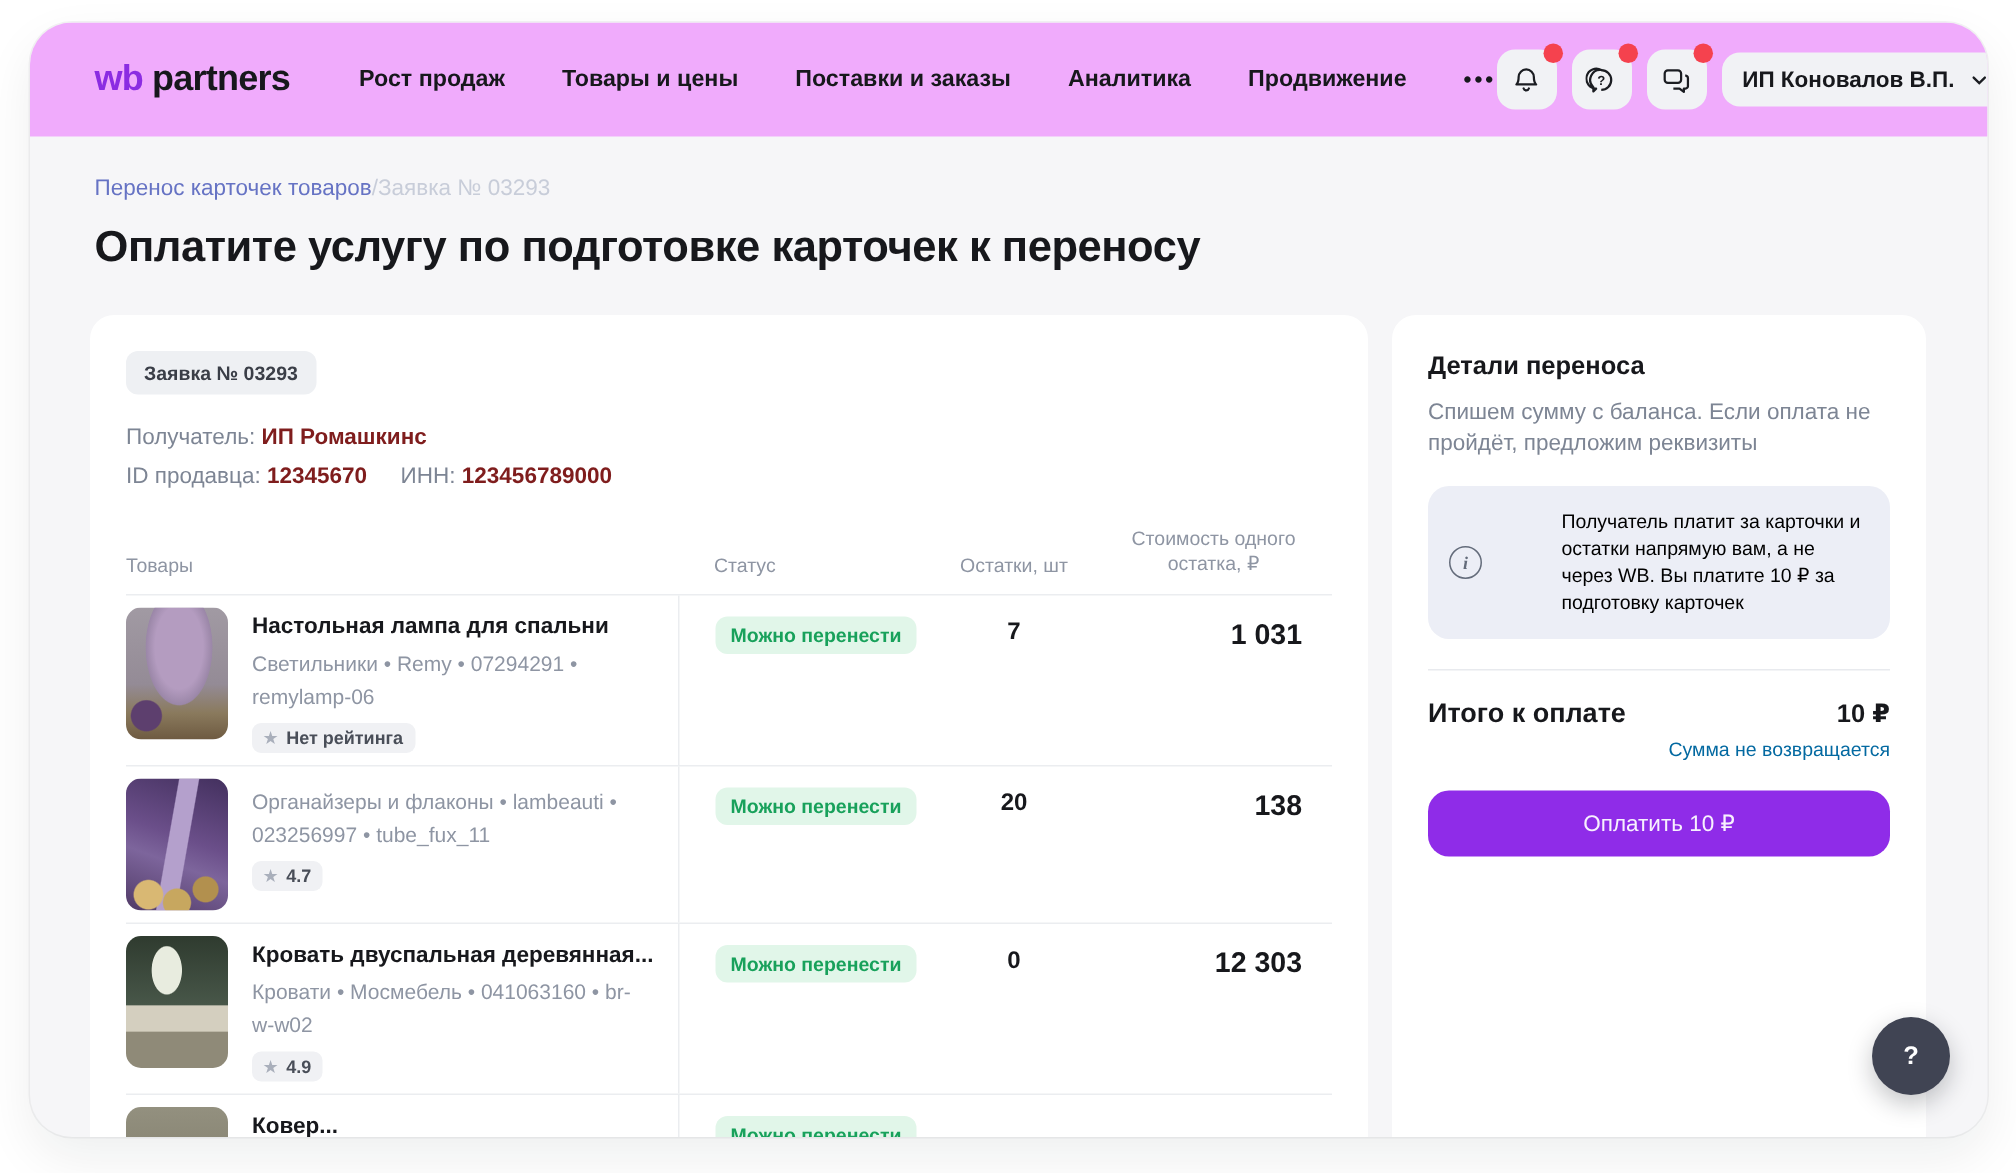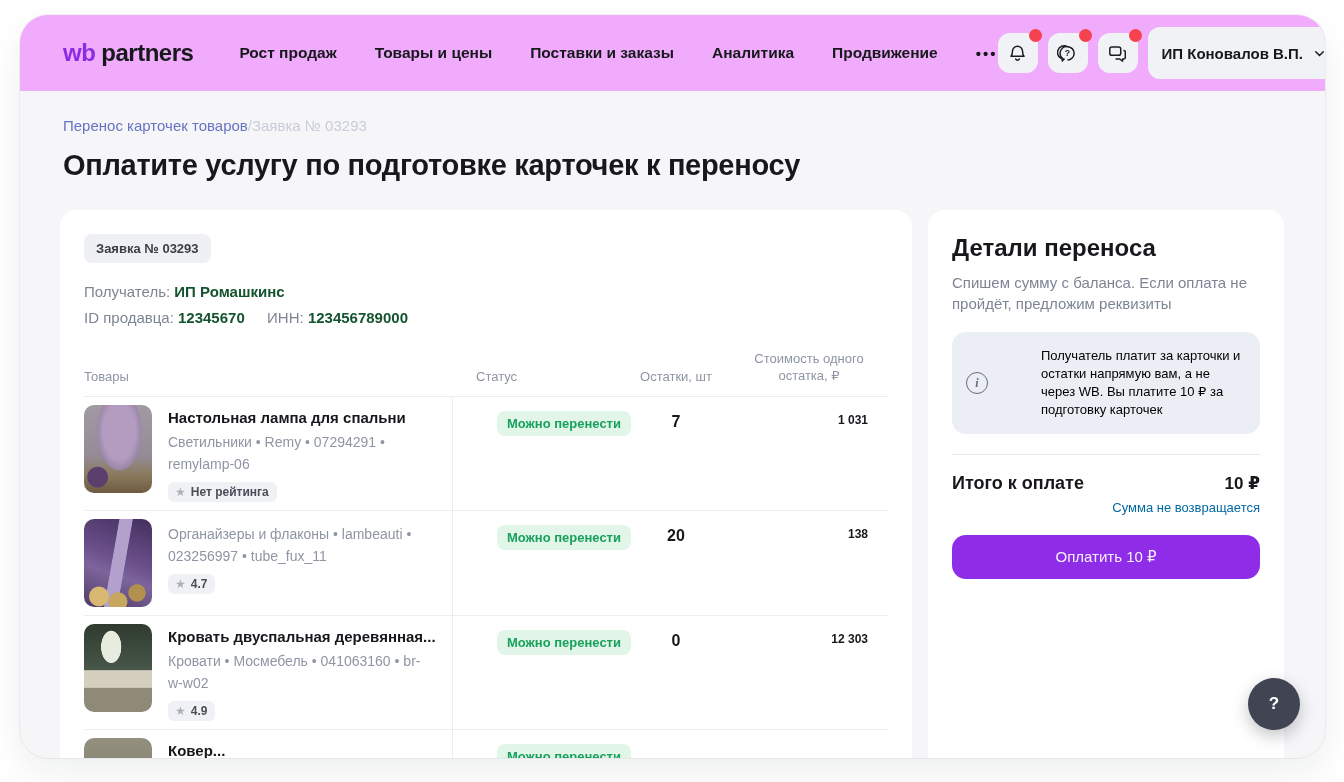--- a/index.html
+++ b/index.html
@@ -17,41 +17,41 @@
     margin-right:46px; white-space:nowrap; }
   .logo .wb { color:#8b2ce2; }
   .nav { display:flex; gap:38px; align-items:center; font-size:15.5px; font-weight:700; }
   .nav .nav-item { cursor:pointer; white-space:nowrap; }
   .nav .more { font-size:15px; letter-spacing:2px; font-weight:700; }
   .hdr-right { margin-left:auto; display:flex; align-items:center; gap:10px; }
   .icon-btn { position:relative; width:40px; height:40px; border-radius:12px;
     background:#f1f2f5; display:flex; align-items:center; justify-content:center; cursor:pointer; }
   .dot { position:absolute; top:-4px; right:-4px; width:13px; height:13px; border-radius:50%;
     background:#f5424e; }
-  .account { height:52px; border-radius:12px; background:#f1f2f5; display:flex;
+  .account { height:36px; border-radius:12px; background:#f1f2f5; display:flex;
     align-items:center; gap:10px; padding:0 14px; font-size:15px; font-weight:600;
     cursor:pointer; white-space:nowrap; }
 
   
   .crumbs { position:absolute; left:43px; top:102px; font-size:15px; display:flex; gap:0; }
   .crumb-link { color:#6673c4; cursor:pointer; }
   .crumb-sep { color:#c8cdd9; }
   .crumb-cur { color:#c8cdd9; }
   .page-title { position:absolute; left:43px; top:134px; font-size:29px; font-weight:700;
     letter-spacing:-0.3px; }
 
   
   .card { position:absolute; background:#fff; border-radius:16px; }
   .card-main { left:40px; top:195px; width:852px; height:640px; padding:24px; }
   .card-side { left:908px; top:195px; width:356px; height:600px; padding:24px; }
 
   .req-badge { display:inline-block; background:#eef0f3; color:#3a3e47; font-size:13px;
     font-weight:600; padding:7px 12px; border-radius:8px; margin-bottom:20px; }
   .meta-line { font-size:15px; margin-bottom:9px; color:#7d8594; }
-  .meta-line b { color:#14532d; font-weight:700; }
+  .meta-line b { color:#7f1d1d; font-weight:700; }
   .meta-gap { display:inline-block; width:14px; }
 
   
   .t-head, .t-row { display:grid; grid-template-columns:368px 164px 120px 1fr; }
   .t-head { margin-top:24px; color:#8e95a3; font-size:13px; border-bottom:1px solid #ebedf0;
     padding-bottom:12px; align-items:end; }
   .t-head .h-status { padding-left:24px; }
   .t-head .h-stock { text-align:center; }
   .t-head .h-cost { text-align:center; padding:0 20px 0 14px; line-height:17px; }
   .t-row { border-bottom:1px solid #ebedf0; min-height:104px; }
@@ -74,26 +74,26 @@
   .img-3 { background:linear-gradient(180deg, #93907f 0%, #75725f 100%); }
   .p-info { padding-top:4px; min-width:0; }
   .p-title { font-size:15px; font-weight:700; margin-bottom:5px; white-space:nowrap; }
   .p-sub { font-size:14px; color:#8e95a3; line-height:22px; }
   .rating { display:inline-flex; align-items:center; gap:5px; background:#f0f1f4;
     border-radius:6px; padding:3px 8px 3px 7px; font-size:12px; font-weight:700;
     color:#494e58; margin-top:7px; }
   .rating .star { color:#a9afbb; font-size:12px; }
   .c-status { border-left:1px solid #ebedf0; padding:14px 0 0 24px; }
   .st-badge { display:inline-block; background:#e1f6e9; color:#18a15b; font-size:13px;
-    font-weight:600; padding:5px 10px; border-radius:8px; white-space:nowrap;margin-left:20px; }
+    font-weight:600; padding:5px 10px; border-radius:8px; white-space:nowrap; }
   .c-stock { padding-top:16px; text-align:center; font-weight:700; font-size:16px; }
-  .c-cost { padding:16px 20px 0 0; text-align:right; font-weight:700; font-size:12px; }
-
-  
-  .side-title { font-size:24px; font-weight:700; margin-bottom:10px; }
+  .c-cost { padding:16px 20px 0 0; text-align:right; font-weight:700; font-size:19px; }
+
+  
+  .side-title { font-size:17px; font-weight:700; margin-bottom:10px; }
   .side-desc { font-size:15px; line-height:21px; color:#7d8594; margin-bottom:18px; }
   .info-box { background:#eceef6; border-radius:14px; padding:15px 14px; display:flex;
     gap:13px; align-items:center; }
   .info-ic { width:22px; height:22px; border-radius:50%; border:1.5px solid #646c7b;
     color:#646c7b; font-size:12px; font-weight:700; display:flex; align-items:center;
     justify-content:center; flex-shrink:0; font-family:"Liberation Serif","DejaVu Serif",serif;
     font-style:italic; }
   .info-tx { font-size:13px; line-height:18px; color:#000000;margin-left:40px; }
   .side-div { border:none; border-top:1px solid #e8eaee; margin:20px 0 0; }
   .total-row { display:flex; justify-content:space-between; align-items:baseline; margin-top:18px; }

